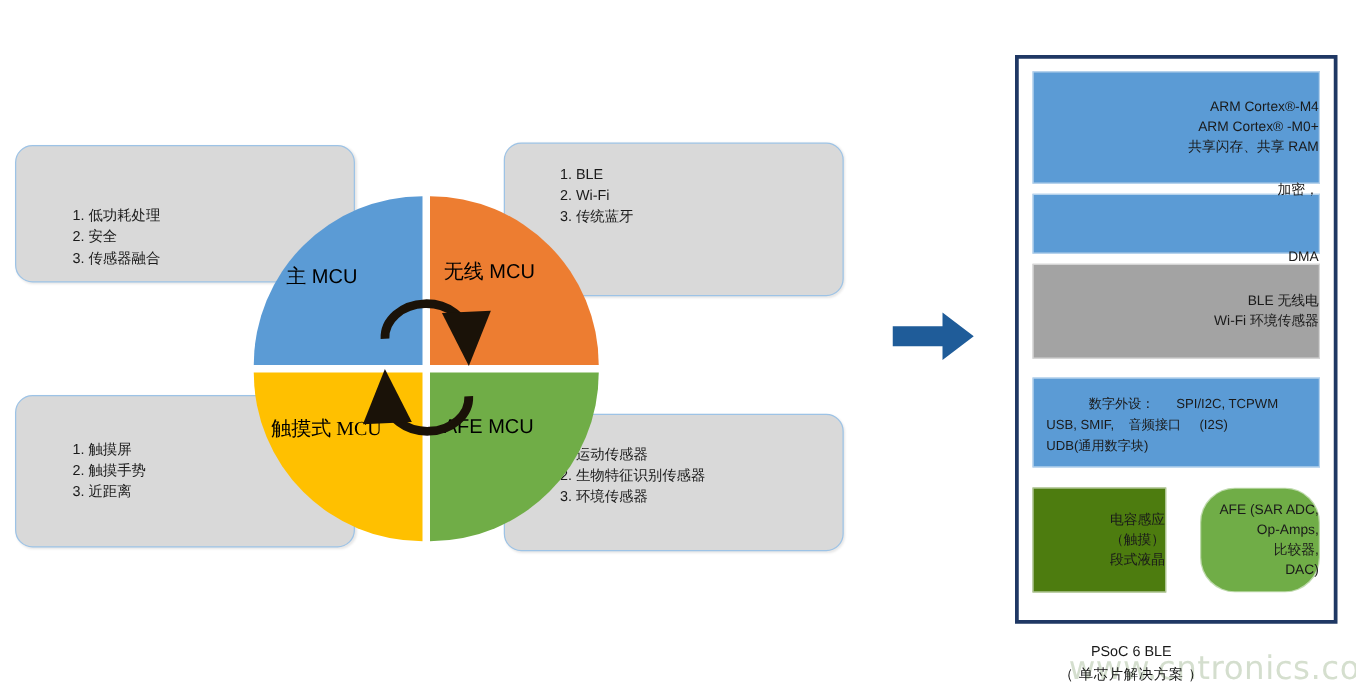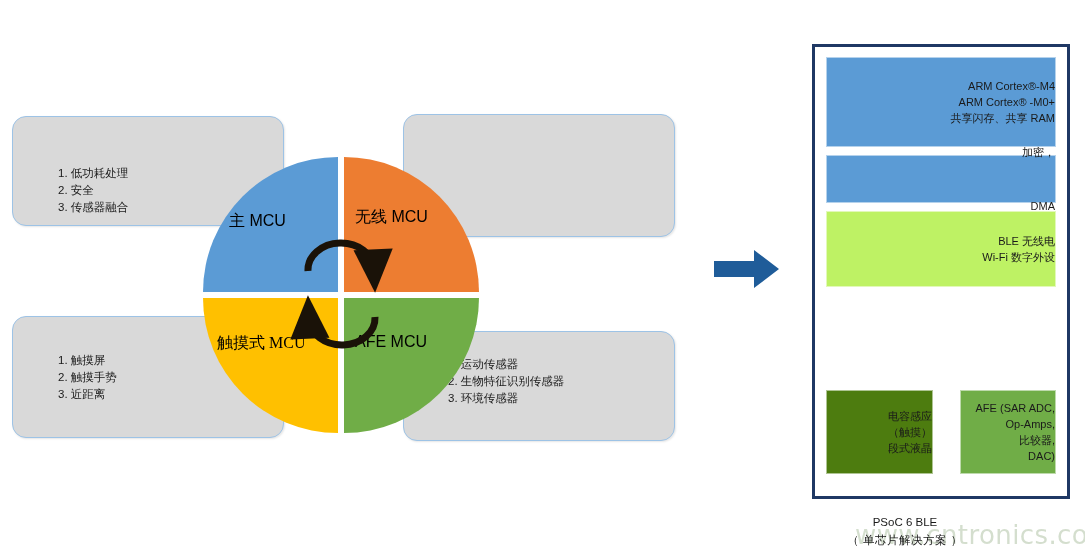--- a/index.html
+++ b/index.html
@@ -100,23 +100,23 @@
     flex-direction: column;
     align-items: flex-end;
     justify-content: center;
     text-align: center;
     color: #1a1a1a;
     font-size: 11px;
     line-height: 16px;
   }
   .block .ln { display: block; white-space: nowrap; }
   .blk-blue   { background: #5b9bd5; }
-  .blk-orange { background: #bef264; }
+  .blk-orange { background: #a3a3a3; }
   .blk-yellow { background: #4d7c0f; }
-  .blk-green  { background: #70ad47; }
+  .blk-green  { background: #70ad47; border-radius: 28px; }
 
   
   #blk-digital {
     display: block;
     padding: 12px 10px 0 10px;
     text-align: left;
   }
   #blk-digital .row {
     display: block;
     white-space: pre;
@@ -158,20 +158,25 @@
 <div id="canvas">
 
   <div class="info-box" style="left:12px; top:116px; width:272px; height:110px;"></div>
   <ul class="info-list" style="left:58px; top:137px;margin-top:28px;">
     <li>1. 低功耗处理</li>
     <li>2. 安全</li>
     <li>3. 传感器融合</li>
   </ul>
 
   <div class="info-box" style="left:403px; top:114px; width:272px; height:123px;"></div>
+  <ul class="info-list" style="left:448px; top:132px;">
+    <li>1. BLE</li>
+    <li>2. Wi-Fi</li>
+    <li>3. 传统蓝牙</li>
+  </ul>
 
   <div class="info-box" style="left:12px; top:316px; width:272px; height:122px;"></div>
   <ul class="info-list" style="left:58px; top:352px;">
     <li>1. 触摸屏</li>
     <li>2. 触摸手势</li>
     <li>3. 近距离</li>
   </ul>
 
   <div class="info-box" style="left:403px; top:331px; width:272px; height:110px;"></div>
   <ul class="info-list" style="left:448px; top:356px;">
@@ -216,23 +221,28 @@
       <span class="ln">共享闪存、共享 RAM</span>
     </div>
 
     <div class="block blk-blue" style="left:11px; top:108px; width:230px; height:48px;gap:38px;">
       <span class="ln">加密，</span>
       <span class="ln">DMA</span>
     </div>
 
     <div class="block blk-orange" style="left:11px; top:164px; width:230px; height:76px;">
       <span class="ln">BLE 无线电</span>
-      <span class="ln">Wi-Fi 数字外设</span>
-    </div>
-
+      <span class="ln">Wi-Fi 环境传感器</span>
+    </div>
+
+    <div class="block blk-blue" id="blk-digital" style="left:11px; top:255px; width:230px; height:72px;">
+      <span class="row first">数字外设：      SPI/I2C, TCPWM</span>
+      <span class="row">USB, SMIF,    音频接口     (I2S)</span>
+      <span class="row">UDB(通用数字块)</span>
+    </div>
 
     <div class="block blk-yellow" style="left:11px; top:343px; width:107px; height:84px;">
       <span class="ln">电容感应</span>
       <span class="ln">（触摸）</span>
       <span class="ln">段式液晶</span>
     </div>
 
     <div class="block blk-green" style="left:145px; top:343px; width:96px; height:84px;">
       <span class="ln">AFE (SAR ADC,</span>
       <span class="ln">Op-Amps,</span>

